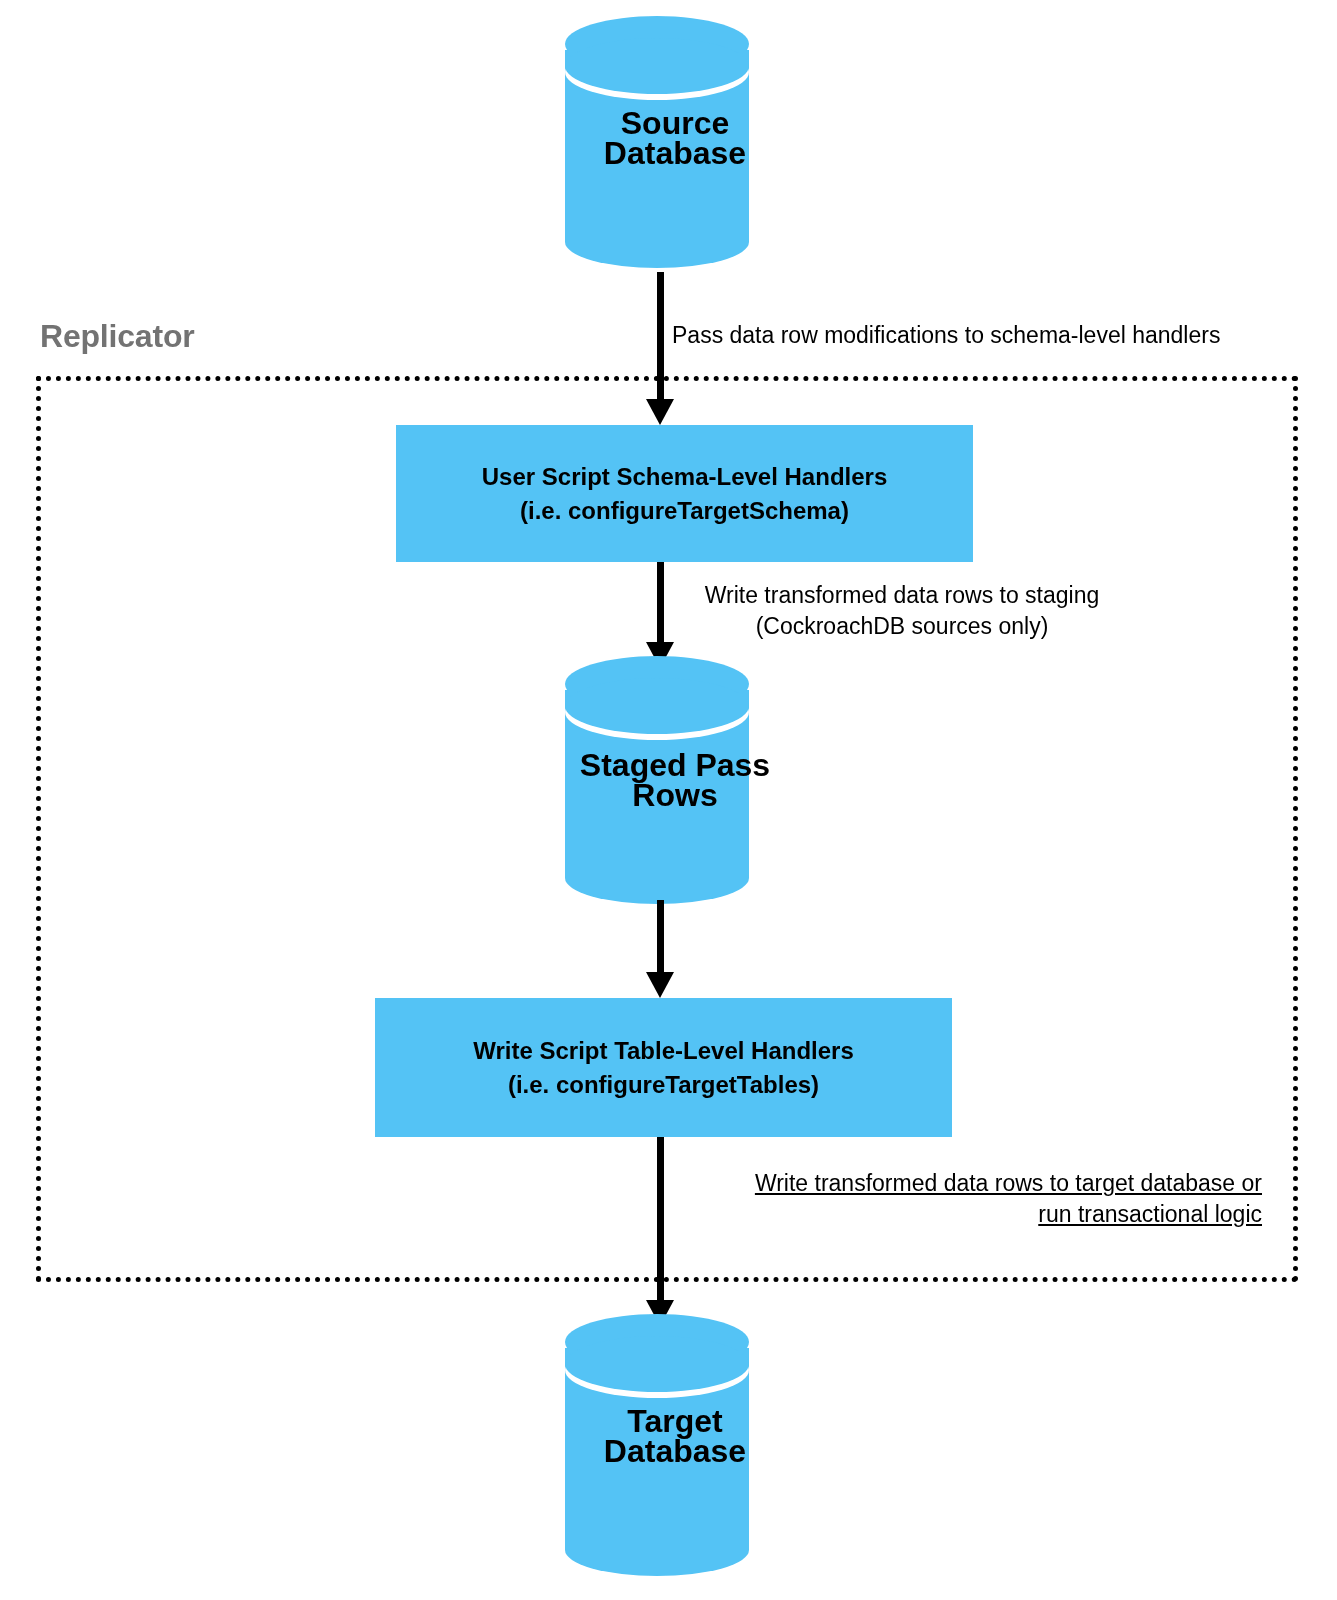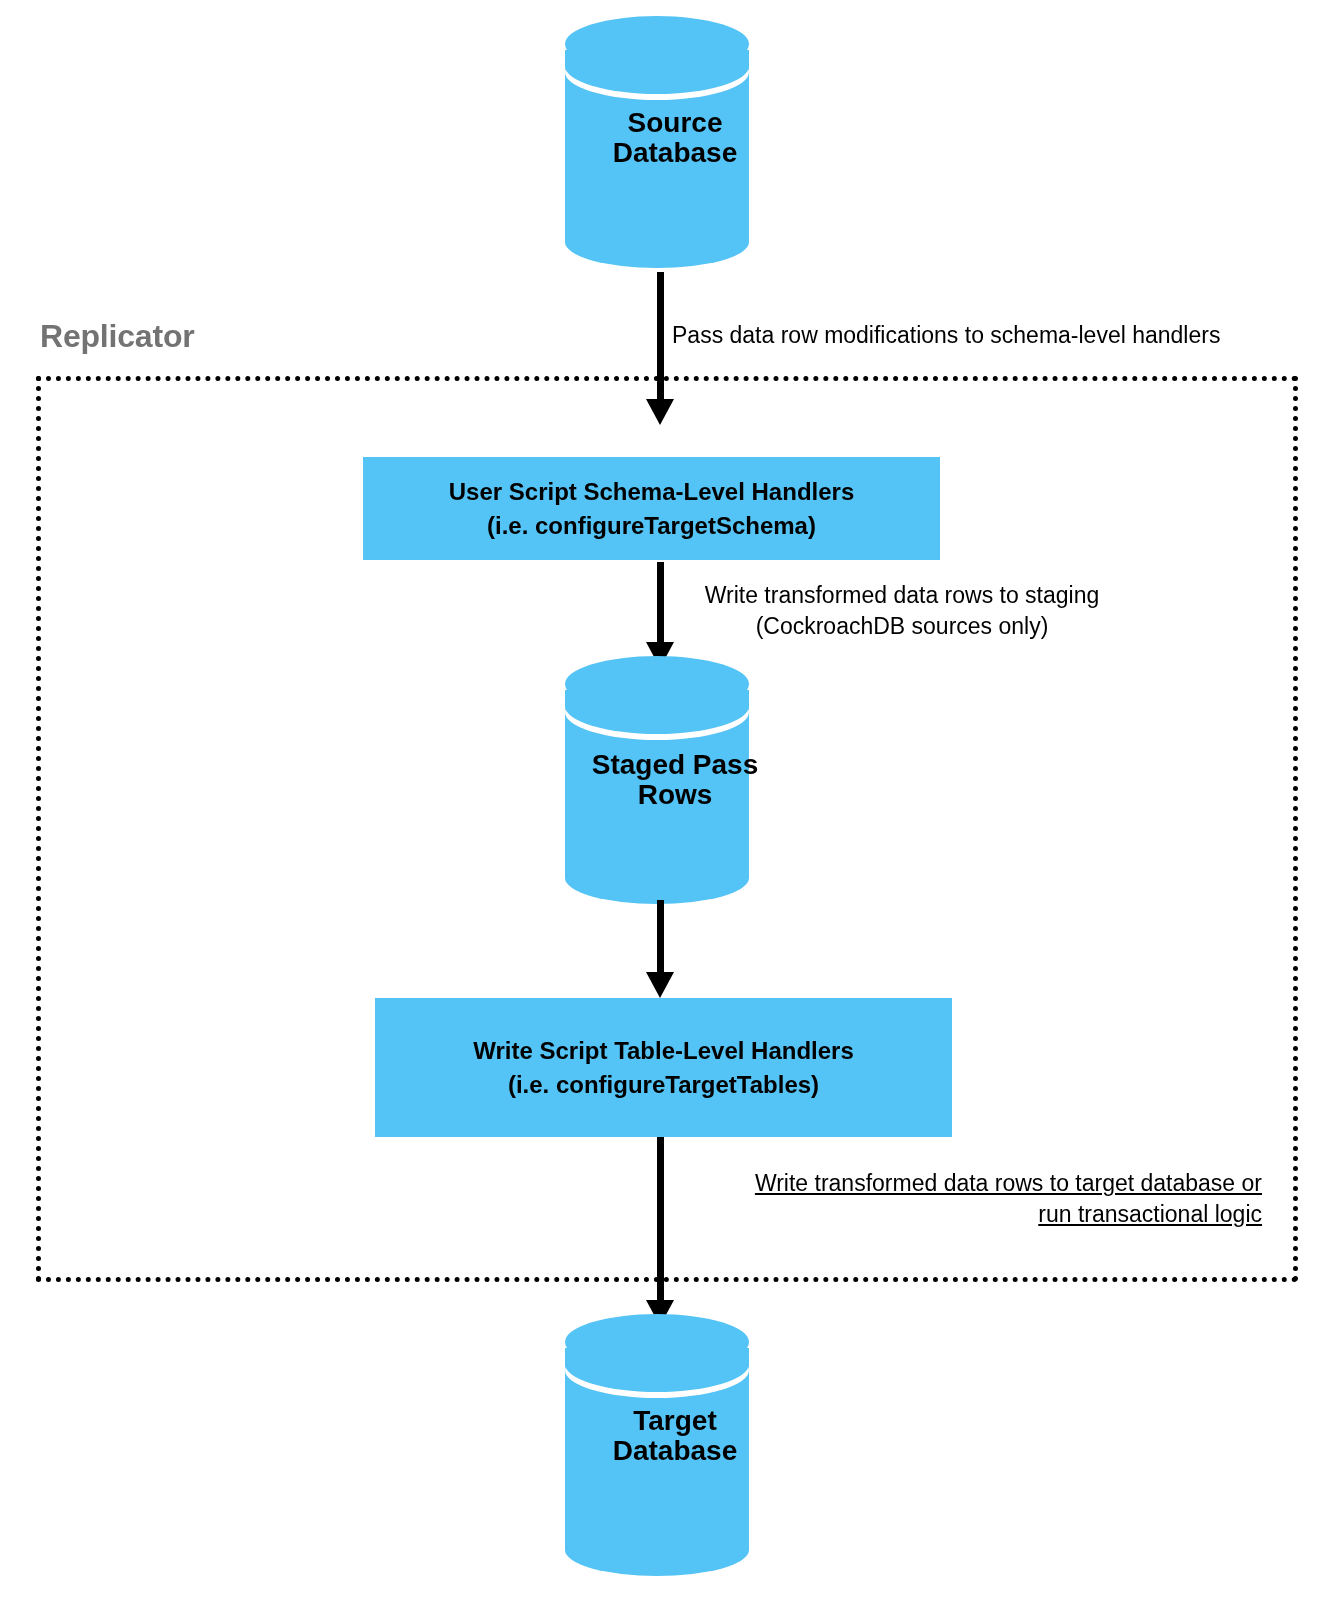--- a/index.html
+++ b/index.html
@@ -61,21 +61,21 @@
     border-radius: 50% / 50%;
     background: var(--accent, #54c3f5);
     z-index: 2;
   }
   .cyl-label {
     position: absolute;
     left: 0;
     width: 220px;
     text-align: center;
     font-weight: bold;
-    font-size: 28px;
+    font-size: 32px;
     line-height: 30px;
     color: #000000;
     z-index: 4;
     white-space: pre-line;
   }
 
   
   .proc-box {
     position: absolute;
     background: #54c3f5;
@@ -160,21 +160,21 @@
     <div class="cyl-label" style="top:92px;">Source
 Database</div>
   </div>
 
   <div class="arrow" style="left:645px; top:272px; height:153px;">
     <div class="shaft" style="height:127px;"></div>
     <div class="head" style="top:127px;"></div>
   </div>
   <div class="edge-label" style="left:672px; top:296px; width:640px; text-align:left;margin-top:24px;">Pass data row modifications to schema-level handlers</div>
 
-  <div class="proc-box" style="left:363px; top:425px; width:577px; height:103px;margin-top:32px;">
+  <div class="proc-box" style="left:396px; top:425px; width:577px; height:137px;">
     <span>User Script Schema-Level Handlers
 (i.e. configureTargetSchema)</span>
   </div>
 
   <div class="arrow" style="left:645px; top:562px; height:106px;">
     <div class="shaft" style="height:80px;"></div>
     <div class="head" style="top:80px;"></div>
   </div>
   <div class="edge-label" style="left:672px; top:580px; width:460px; text-align:center;">Write transformed data rows to staging
 (CockroachDB sources only)</div>

